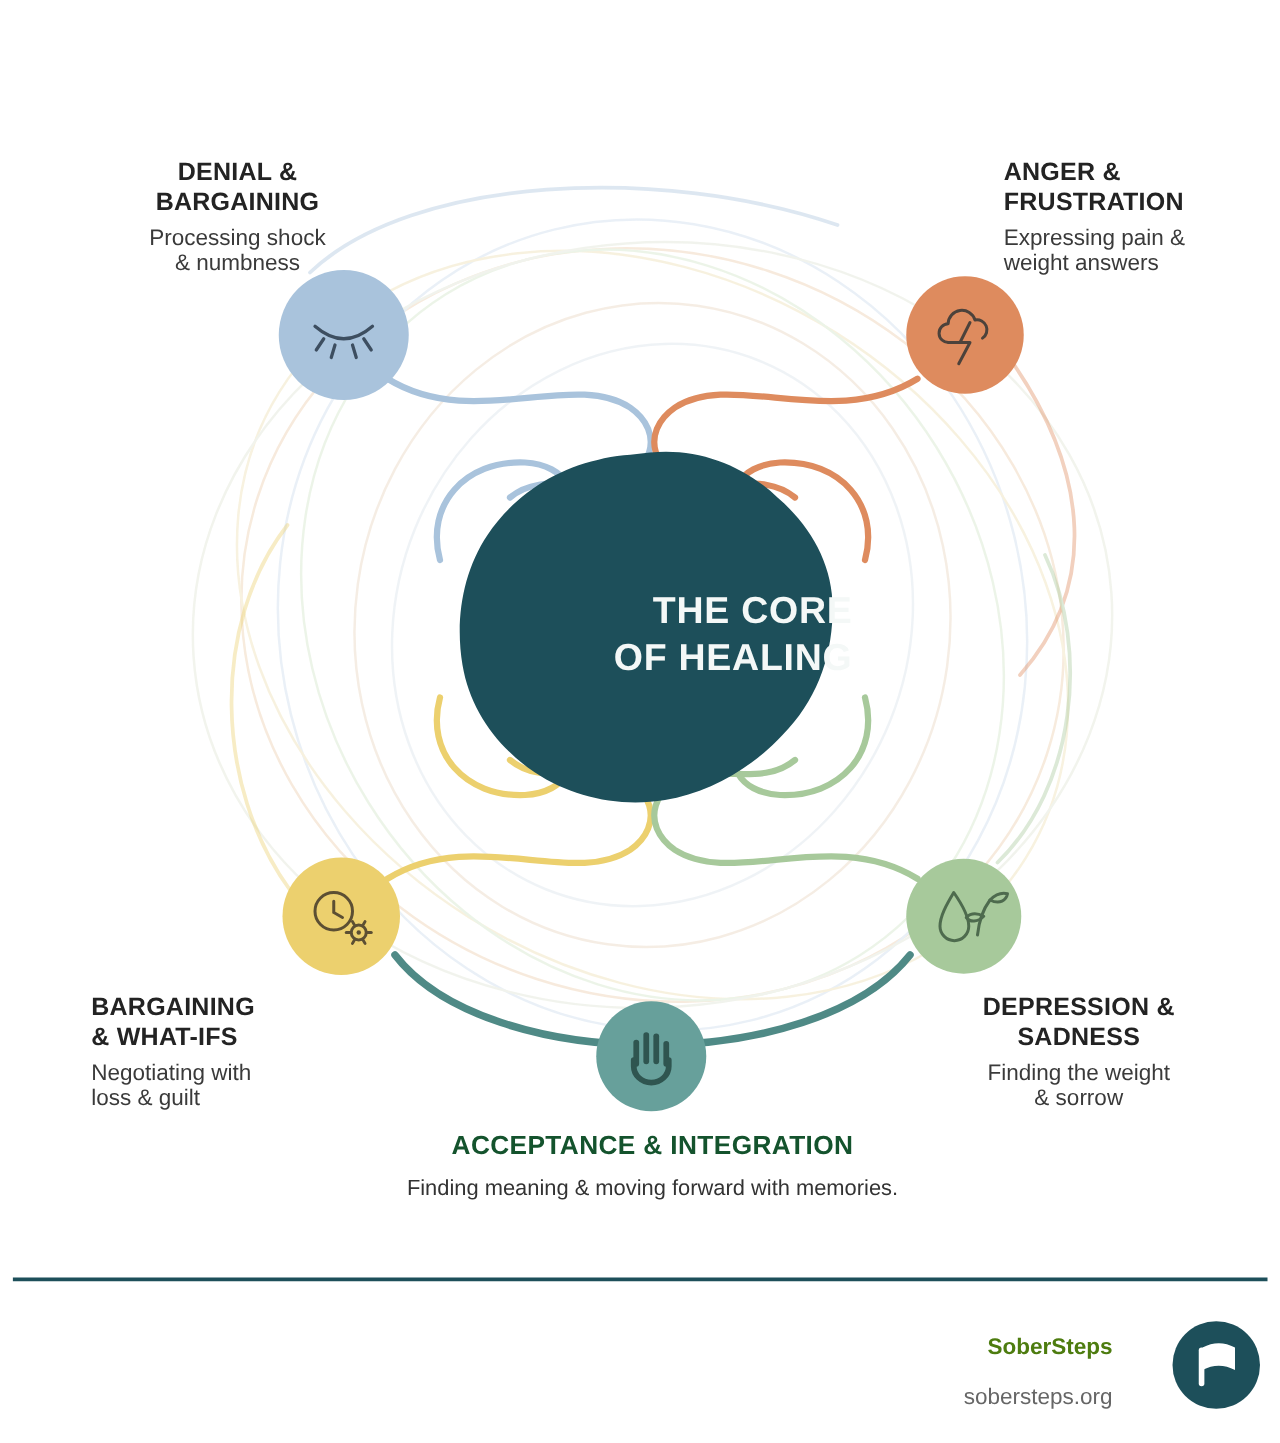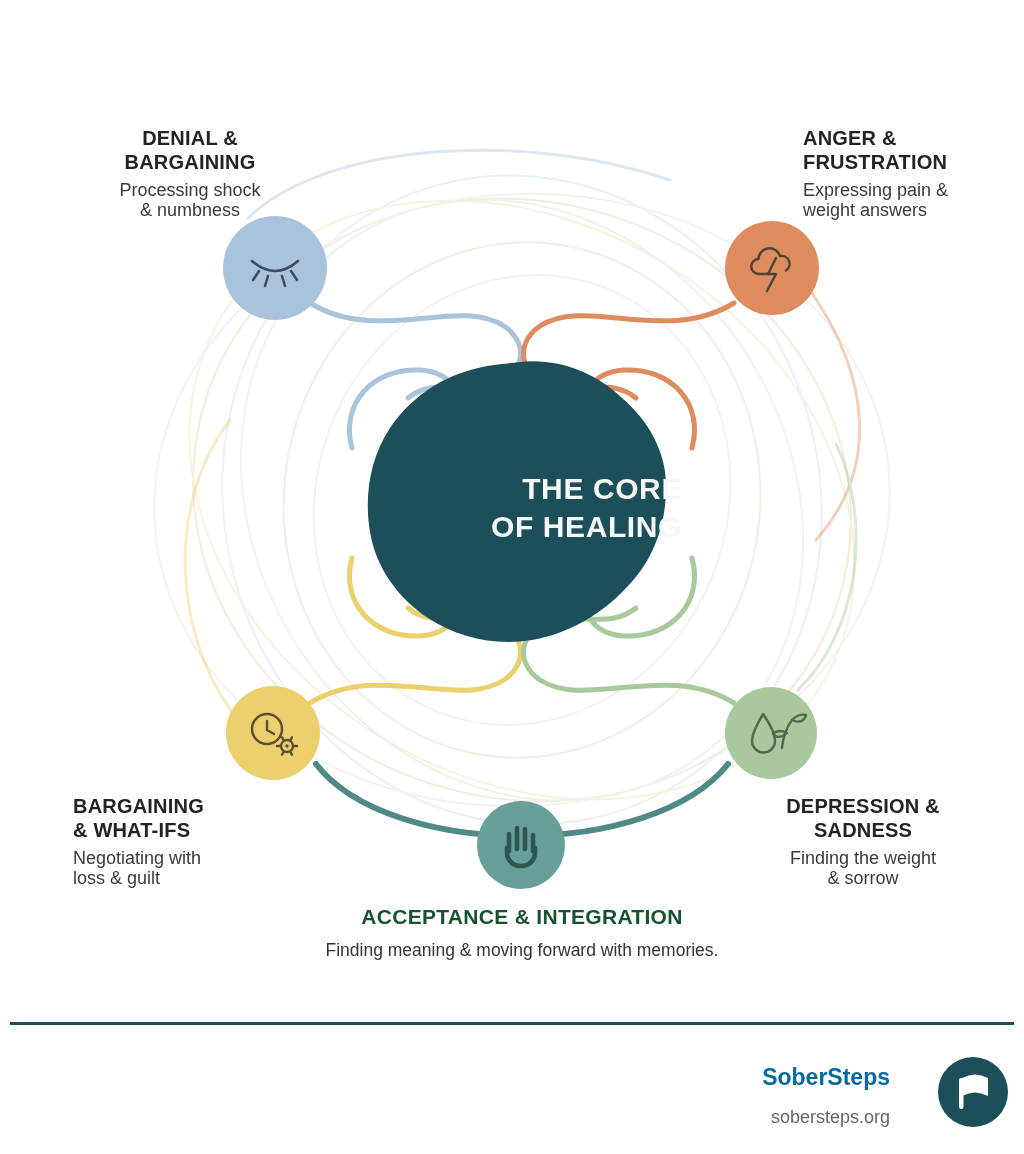--- a/index.html
+++ b/index.html
@@ -18,21 +18,21 @@
   .label-br { left:743px; top:794px; width:220px; text-align:center; }
 
   .center-title { position:absolute; left:352px; top:470px; width:320px; text-align:right;
                   color:#f4f8f7; font-weight:700; font-size:30px; line-height:38px; letter-spacing:0.6px; }
 
   .acceptance { position:absolute; left:192px; top:903px; width:640px; text-align:center; }
   .acceptance-title { font-weight:700; font-size:21px; line-height:28px; color:#14532d; letter-spacing:0.3px; }
   .acceptance-desc  { margin-top:9px; font-size:17.5px; color:#333333; }
 
   .footer-text { position:absolute; top:1064px; right:124px; text-align:right; }
-  .brand     { font-weight:700; font-size:23px; line-height:27px; color:#0369a1; }
+  .brand     { font-weight:700; font-size:18px; line-height:27px; color:#4d7c0f; }
   .brand-url { font-size:18px; line-height:21px; color:#666666; margin-top:16px; }
 </style>
 </head>
 <body>
 
 <div class="canvas">
 
   <svg class="art" viewBox="0 0 1024 1154" xmlns="http://www.w3.org/2000/svg">
 
     <g fill="none" stroke-width="2" opacity="0.65">

